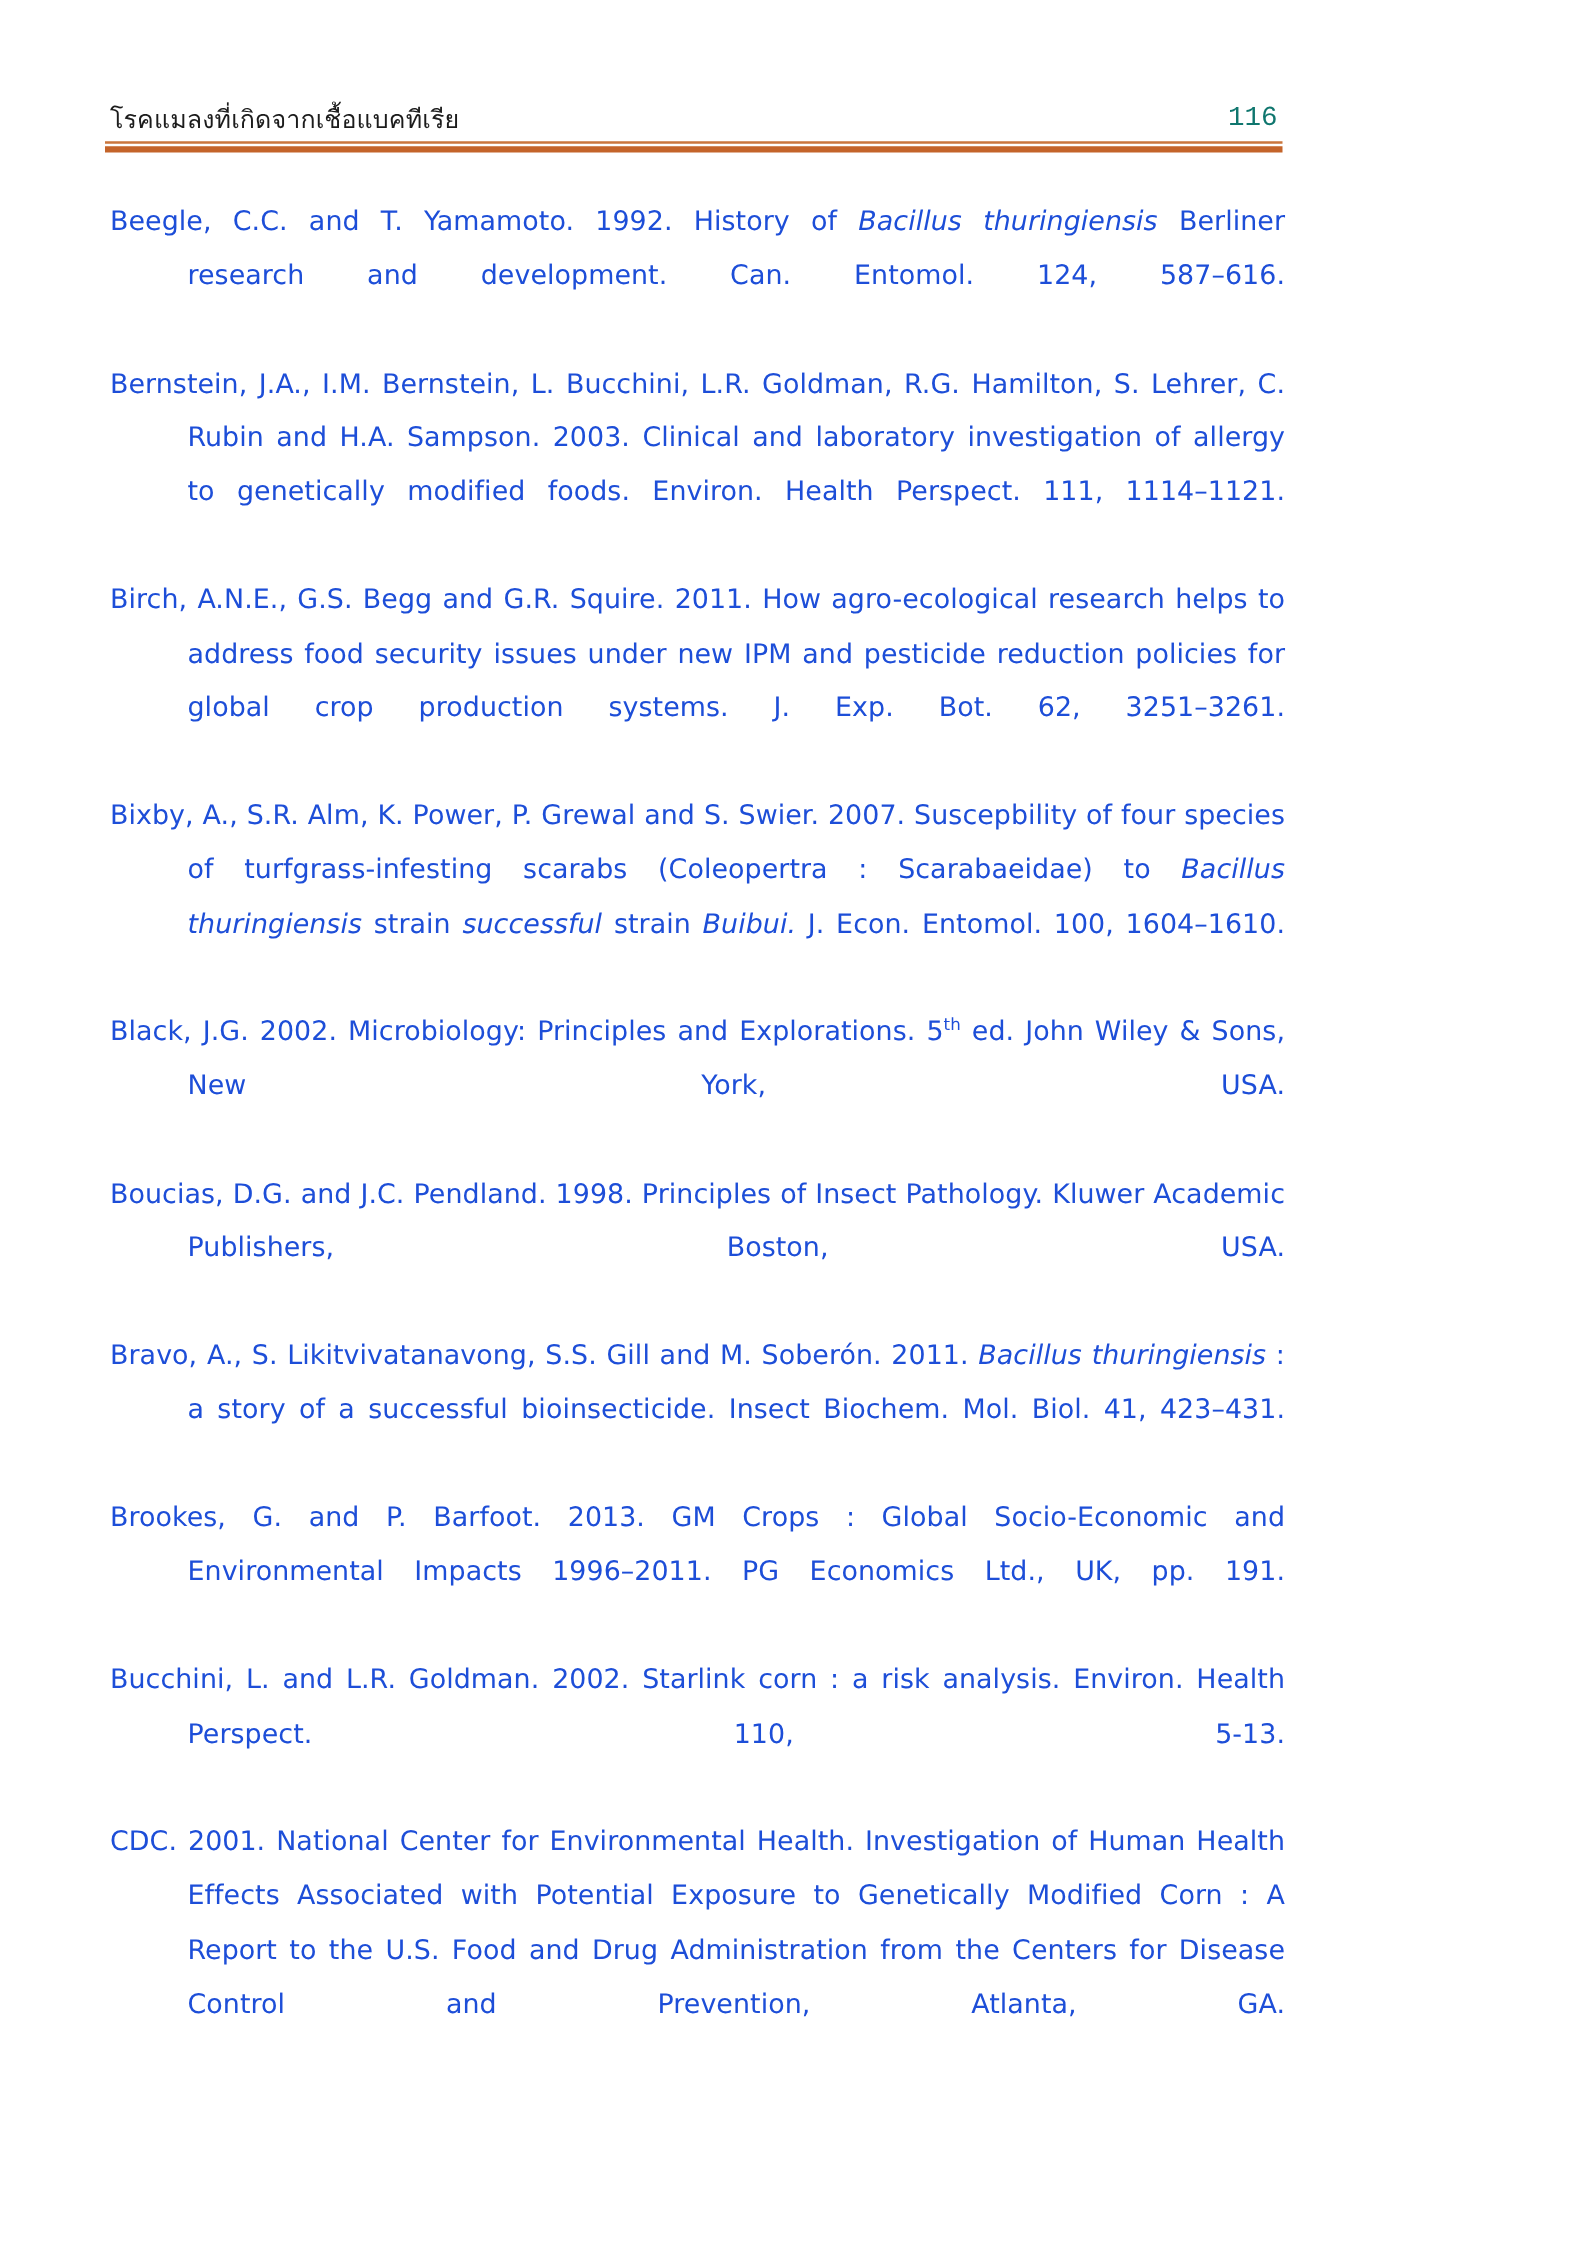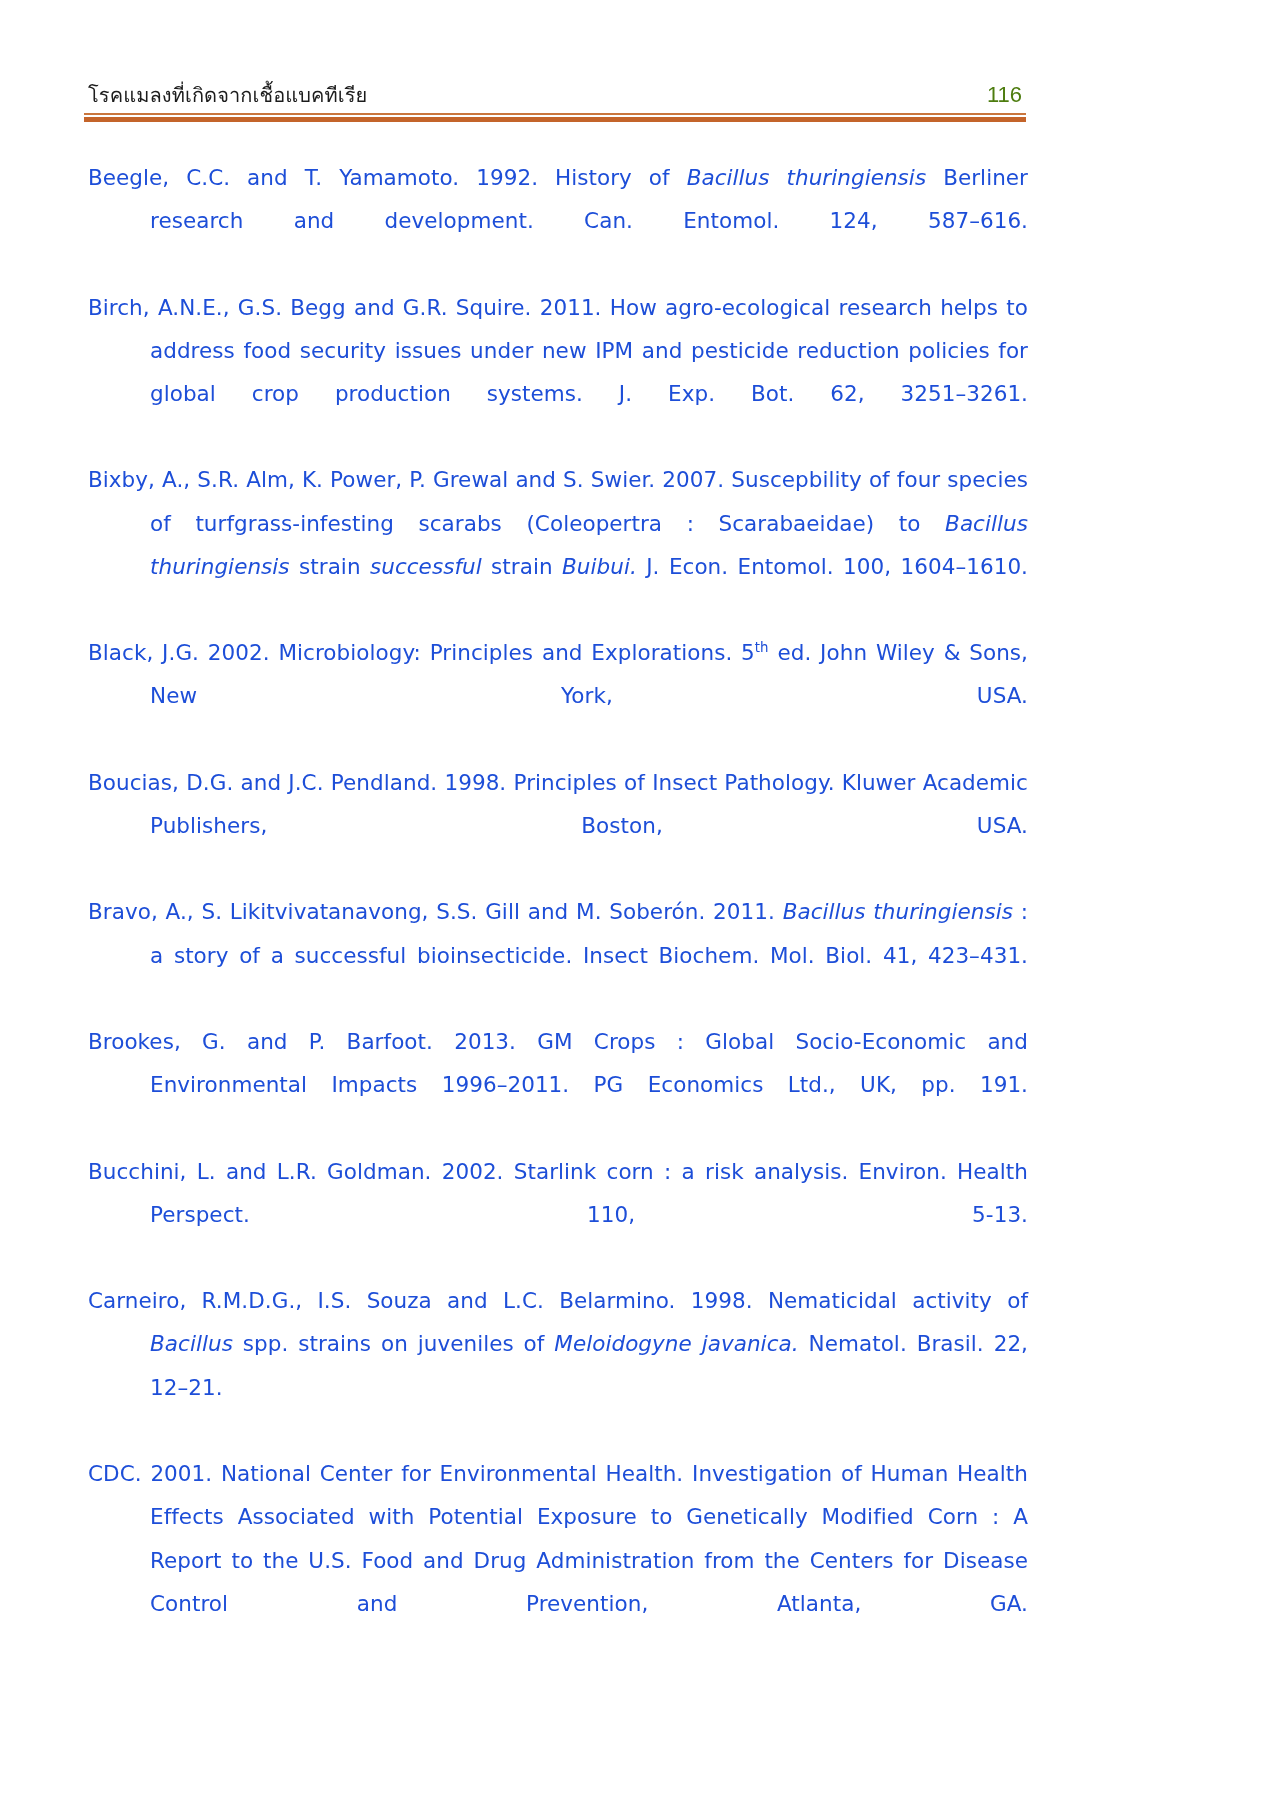--- a/index.html
+++ b/index.html
@@ -38,22 +38,22 @@
   .header-title {
     font-size: 20px;
     line-height: 26px;
     letter-spacing: 0.1px;
     color: #1c1c1c;
     white-space: nowrap;
   }
   .header-pageno {
     font-size: 22px;
     line-height: 26px;
-    color: #4d7c0f;
-    font-family: Liberation Sans, sans-serif;
+    color: #0f766e;
+    font-family: Liberation Mono, monospace;
   }
 
   
   .rule-wrap {
     position: absolute;
     left: 84px;
     right: 84px;
     top: 113px;
     height: 9px;
   }
@@ -117,24 +117,24 @@
   </div>
 
   <div class="rule-wrap">
     <div class="rule-thin"></div>
     <div class="rule-gap"></div>
     <div class="rule-thick"></div>
   </div>
 
   <div class="refs" id="refs-container">
       <p class="ref"><span>Beegle, C.C. and T. Yamamoto. 1992. History of </span><i>Bacillus thuringiensis</i><span> Berliner research and development. Can. Entomol. 124, 587–616.</span></p>
+      <p class="ref"><span>Bernstein, J.A., I.M. Bernstein, L. Bucchini, L.R. Goldman, R.G. Hamilton, S. Lehrer, C. Rubin and H.A. Sampson. 2003. Clinical and laboratory investigation of allergy to genetically modified foods. Environ. Health Perspect. 111, 1114–1121.</span></p>
       <p class="ref"><span>Birch, A.N.E., G.S. Begg and G.R. Squire. 2011. How agro-ecological research helps to address food security issues under new IPM and pesticide reduction policies for global crop production systems. J. Exp. Bot. 62, 3251–3261.</span></p>
       <p class="ref"><span>Bixby, A., S.R. Alm, K. Power, P. Grewal and S. Swier. 2007. Suscepbility of four species of turfgrass-infesting scarabs (Coleopertra : Scarabaeidae) to </span><i>Bacillus thuringiensis</i><span> strain </span><i>successful</i><span> strain </span><i>Buibui.</i><span> J. Econ. Entomol. 100, 1604–1610.</span></p>
       <p class="ref"><span>Black, J.G. 2002. Microbiology: Principles and Explorations. 5</span><sup>th</sup><span> ed. John Wiley &amp; Sons, New York, USA.</span></p>
       <p class="ref"><span>Boucias, D.G. and J.C. Pendland. 1998. Principles of Insect Pathology. Kluwer Academic Publishers, Boston, USA.</span></p>
       <p class="ref"><span>Bravo, A., S. Likitvivatanavong, S.S. Gill and M. Soberón. 2011. </span><i>Bacillus thuringiensis</i><span> : a story of a successful bioinsecticide. Insect Biochem. Mol. Biol. 41, 423–431.</span></p>
       <p class="ref"><span>Brookes, G. and P. Barfoot. 2013. GM Crops : Global Socio-Economic and Environmental Impacts 1996–2011. PG Economics Ltd., UK, pp. 191.</span></p>
       <p class="ref"><span>Bucchini, L. and L.R. Goldman. 2002. Starlink corn : a risk analysis. Environ. Health Perspect. 110, 5-13.</span></p>
-      <p class="ref"><span>Carneiro, R.M.D.G., I.S. Souza and L.C. Belarmino. 1998. Nematicidal activity of </span><i>Bacillus</i><span> spp. strains on juveniles of </span><i>Meloidogyne javanica.</i><span> Nematol. Brasil. 22, 12–21.</span></p>
       <p class="ref"><span>CDC. 2001. National Center for Environmental Health. Investigation of Human Health Effects Associated with Potential Exposure to Genetically Modified Corn : A Report to the U.S. Food and Drug Administration from the Centers for Disease Control and Prevention, Atlanta, GA.</span></p>
     </div>
 
 </div>
 
 </body></html>

